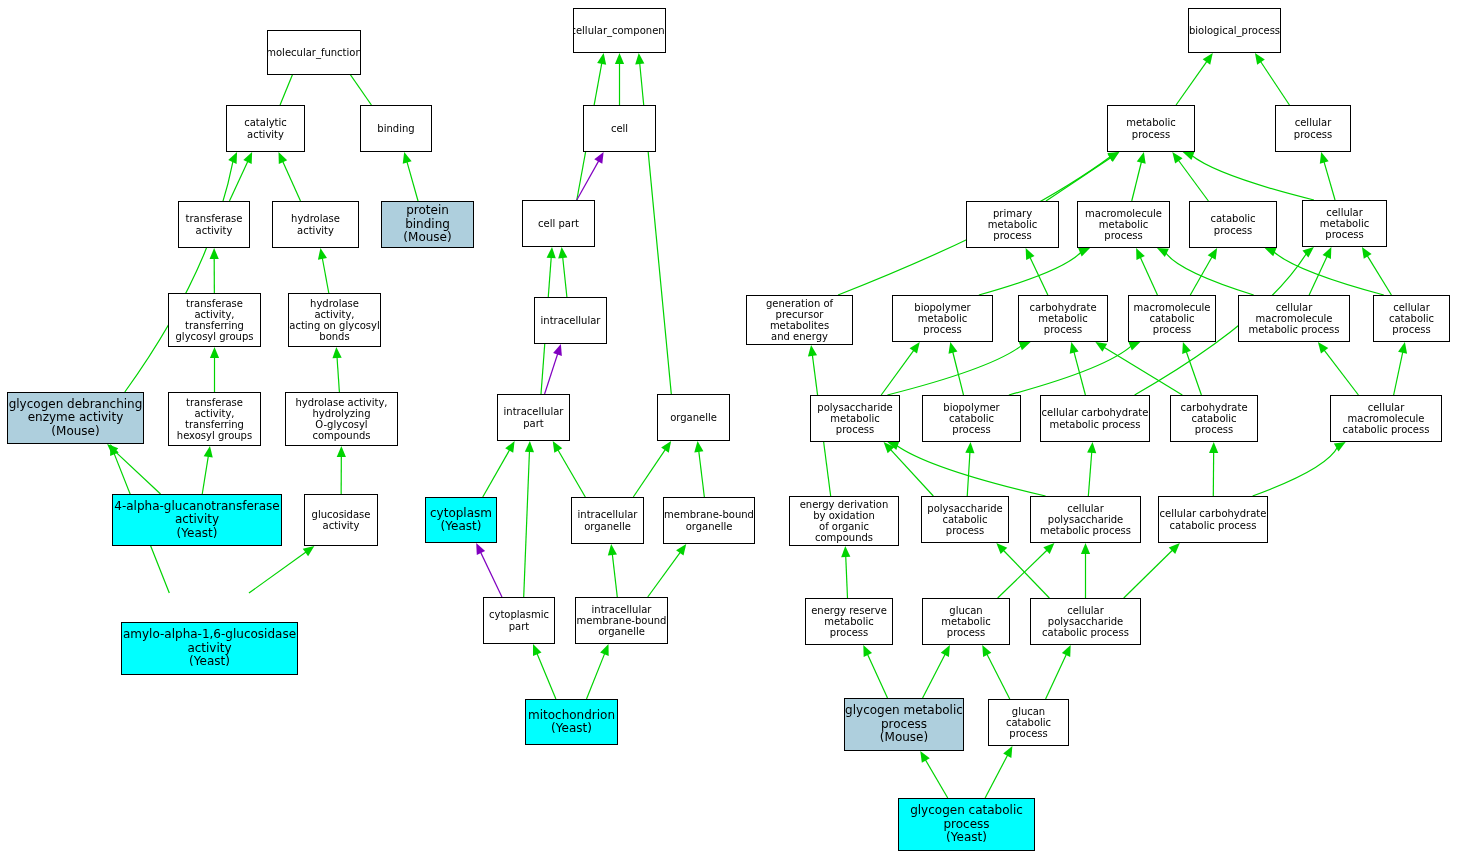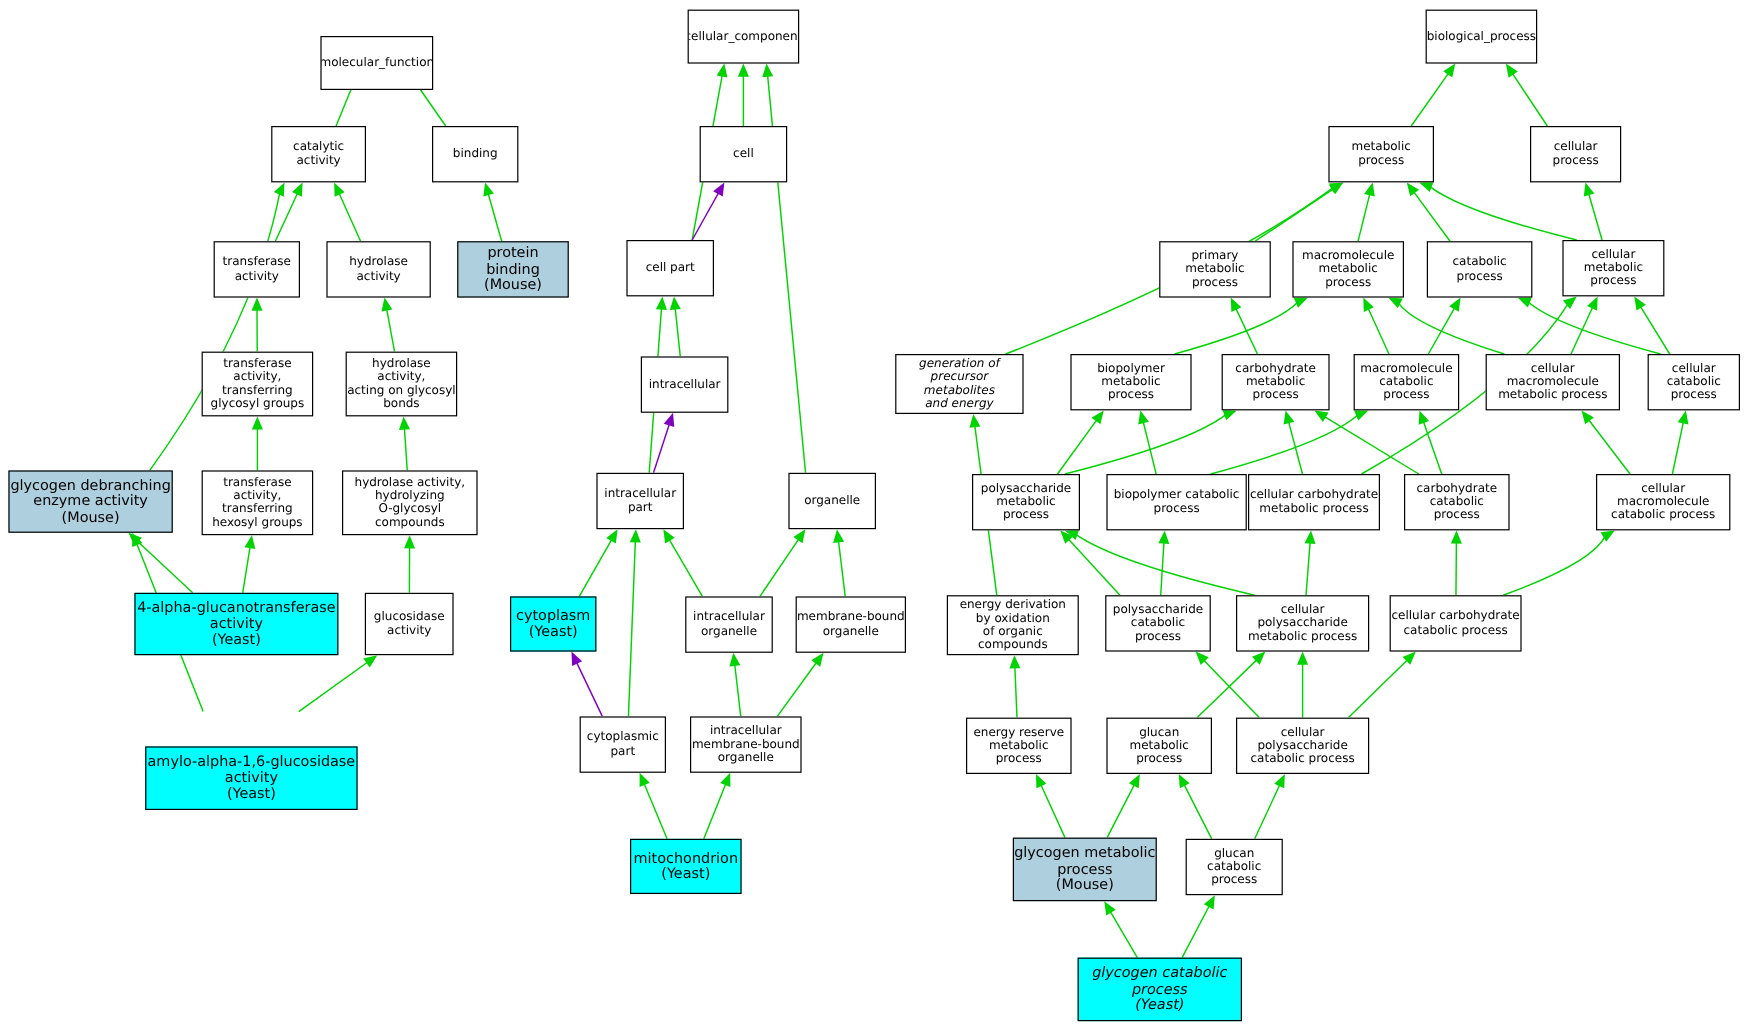--- a/index.html
+++ b/index.html
@@ -473,21 +473,21 @@
         <span>macromolecule
 metabolic process</span>
       </div>
       <div class="node plain" style="left: 1189px; top: 201px; width: 88px; height: 47px;">
         <span>catabolic process</span>
       </div>
       <div class="node plain" style="left: 1302px; top: 200px; width: 85px; height: 47px;">
         <span>cellular metabolic
 process</span>
       </div>
-      <div class="node plain" style="left: 746px; top: 295px; width: 107px; height: 50px; font-style: italic;">
+      <div class="node plain" style="left: 746px; top: 295px; width: 107px; height: 50px;">
         <span>generation of
 precursor metabolites
 and energy</span>
       </div>
       <div class="node plain" style="left: 892px; top: 295px; width: 101px; height: 47px;">
         <span>biopolymer metabolic
 process</span>
       </div>
       <div class="node plain" style="left: 1018px; top: 295px; width: 90px; height: 47px;">
         <span>carbohydrate
@@ -502,21 +502,21 @@
 metabolic process</span>
       </div>
       <div class="node plain" style="left: 1373px; top: 295px; width: 77px; height: 47px;">
         <span>cellular catabolic
 process</span>
       </div>
       <div class="node plain" style="left: 810px; top: 395px; width: 90px; height: 47px;">
         <span>polysaccharide
 metabolic process</span>
       </div>
-      <div class="node plain" style="left: 922px; top: 395px; width: 117px; height: 47px;">
+      <div class="node plain" style="left: 922px; top: 395px; width: 99px; height: 47px;">
         <span>biopolymer catabolic
 process</span>
       </div>
       <div class="node plain" style="left: 1040px; top: 395px; width: 110px; height: 47px;">
         <span>cellular carbohydrate
 metabolic process</span>
       </div>
       <div class="node plain" style="left: 1170px; top: 395px; width: 88px; height: 47px;">
         <span>carbohydrate
 catabolic process</span>
@@ -556,19 +556,19 @@
       </div>
       <div class="node mouse" style="left: 844px; top: 698px; width: 120px; height: 53px;">
         <span>glycogen metabolic
 process
 (Mouse)</span>
       </div>
       <div class="node plain" style="left: 988px; top: 699px; width: 81px; height: 47px;">
         <span>glucan catabolic
 process</span>
       </div>
-      <div class="node yeast" style="left: 898px; top: 798px; width: 137px; height: 53px; font-style: italic;">
+      <div class="node yeast" style="left: 898px; top: 798px; width: 137px; height: 53px;">
         <span>glycogen catabolic
 process
 (Yeast)</span>
       </div>
     </div>
 </div>
 
 </body></html>

